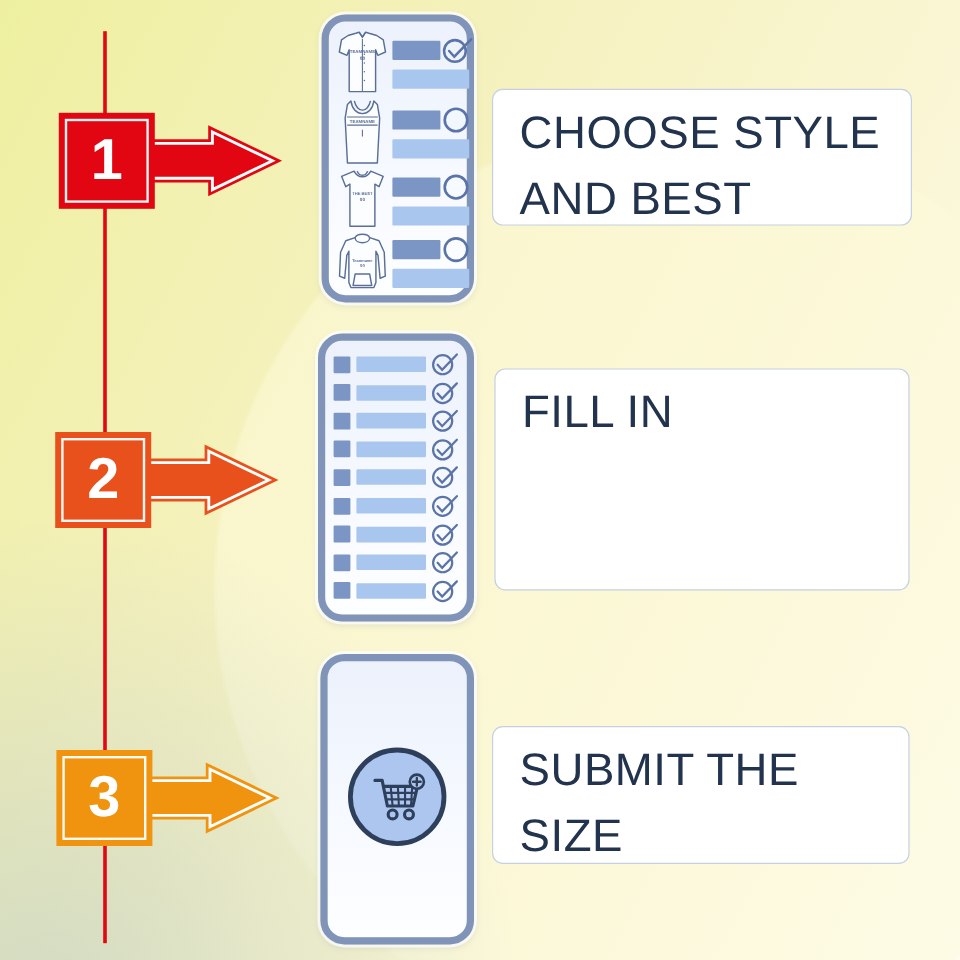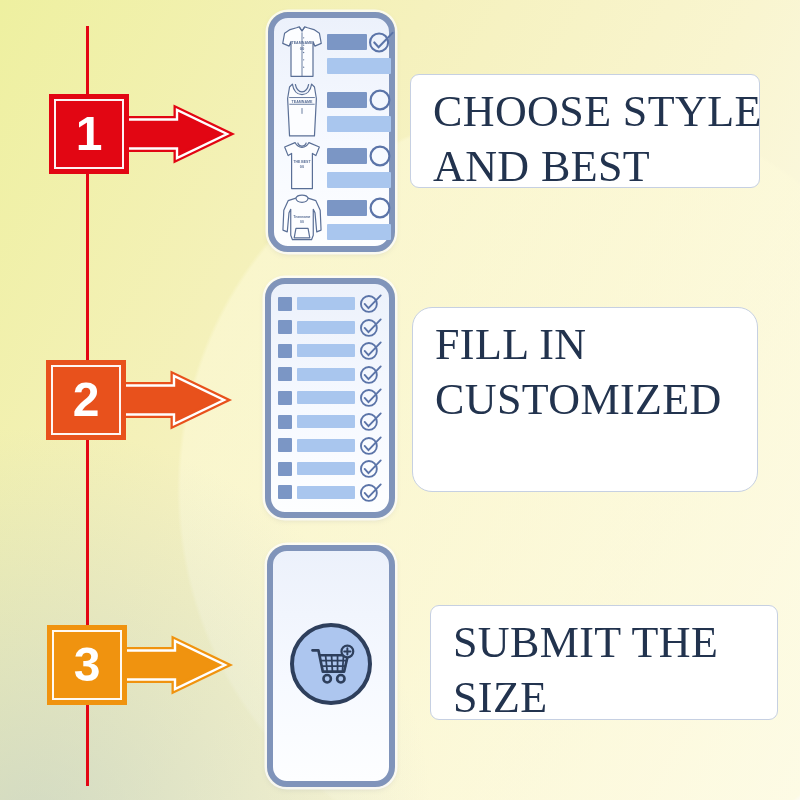--- a/index.html
+++ b/index.html
@@ -43,26 +43,26 @@
   .p2-row{display:flex;align-items:center;gap:5px;height:16px;}
   .cell{width:14px;height:14px;background:#7b96c5;border-radius:1px;flex:none;}
   .bar2{flex:1;height:13px;background:#a9c6ee;border-radius:1px;}
   .chk2{width:22px;height:19px;flex:none;overflow:visible;}
   
   .phone3{left:267px;top:545px;width:128px;height:242px;box-sizing:border-box;}
   .cart-badge{width:74px;height:74px;border-radius:50%;background:#adc6ef;border:4px solid #2e3f5c;
               margin:72px auto 0;display:flex;align-items:center;justify-content:center;}
   
   .label{position:absolute;z-index:2;background:#ffffff;border:1px solid #c6d0e2;border-radius:9px;
-         color:#22334e;font-size:44px;line-height:55px;letter-spacing:0.4px;
-         padding:9px 22px;box-sizing:border-box;font-family:Liberation Serif, serif;}
+         color:#22334e;font-size:38px;line-height:55px;letter-spacing:0.4px;
+         padding:9px 22px;box-sizing:border-box;}
   .label span{display:block;white-space:nowrap;}
   .lab1{left:410px;top:74px;width:350px;height:114px;}
-  .lab2{left:412px;top:307px;width:346px;height:185px;border-radius:20px;}
-  .lab3{left:410px;top:605px;width:348px;height:115px;margin-left:20px;}
+  .lab2{left:412px;top:307px;width:346px;height:185px;}
+  .lab3{left:410px;top:605px;width:348px;height:115px;}
   
   .gsvg *{vector-effect:non-scaling-stroke;}
 </style>
 </head>
 <body>
 
 <div id="canvas">
 
   <div class="tline"></div>
 
@@ -270,20 +270,19 @@
       </svg>
     </div>
   </div>
 
   <div class="label lab1">
     <span>CHOOSE STYLE</span>
     <span>AND BEST</span>
   </div>
   <div class="label lab2">
     <span>FILL IN</span>
-    <span>CUSTOMIZED</span>
   </div>
   <div class="label lab3">
     <span>SUBMIT THE</span>
     <span>SIZE</span>
   </div>
 
 </div>
 
 </body></html>

